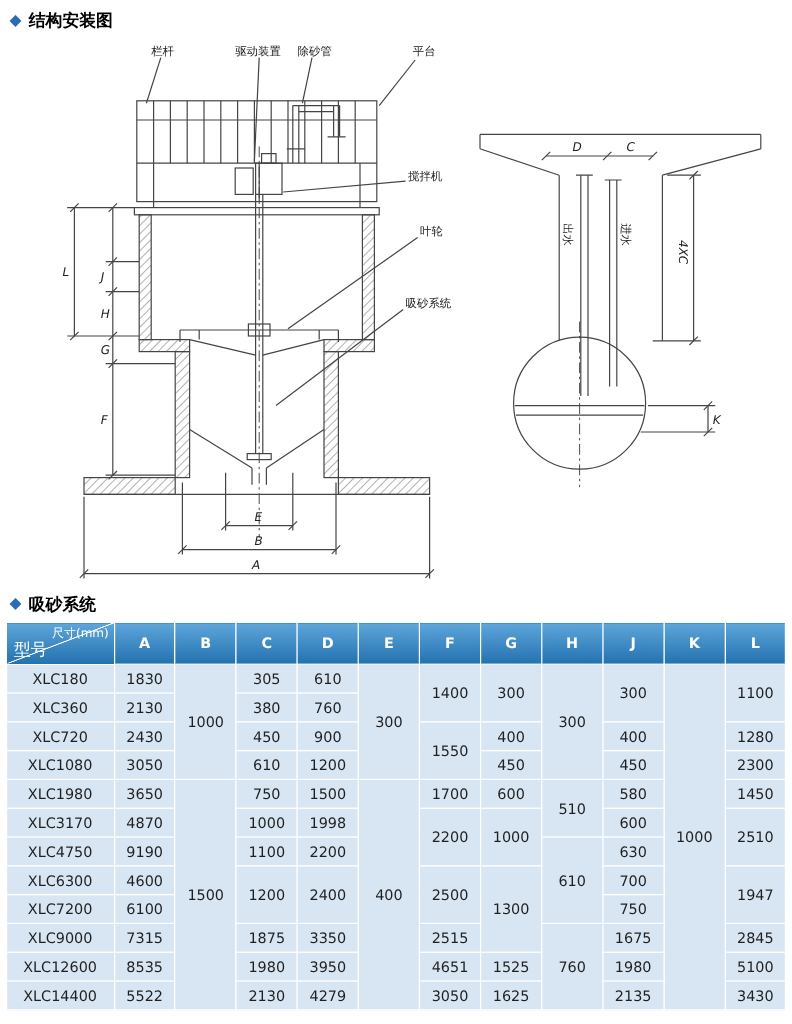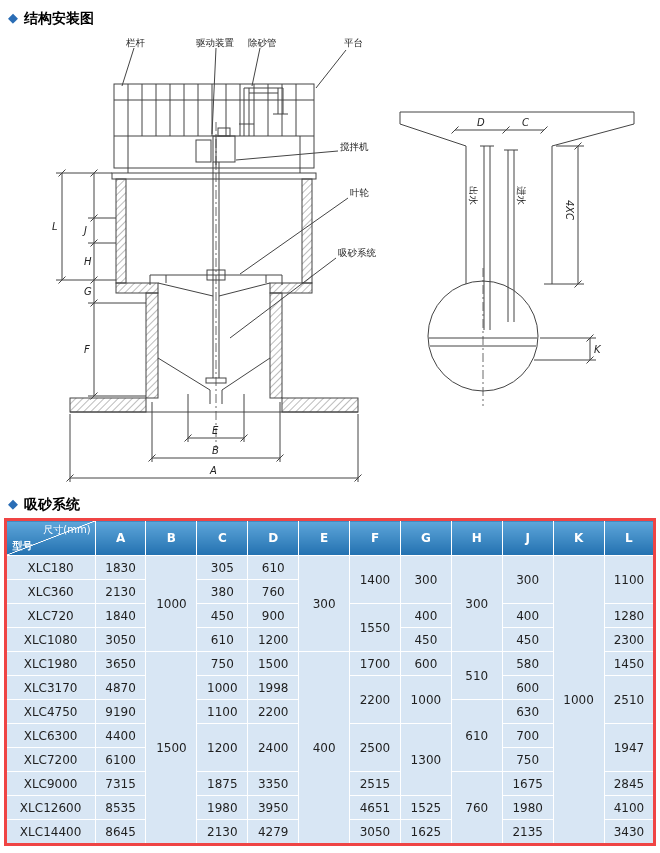--- a/index.html
+++ b/index.html
@@ -2,28 +2,28 @@
 <html><head>
 <meta charset="utf-8">
 <style>
   html,body{margin:0;padding:0;background:#fff;}
   body{width:660px;height:853px;font-family:"DejaVu Sans","Liberation Sans",sans-serif;color:#111;overflow:hidden;}
   .page{padding:6px 0 0 0;}
   .section-title{display:flex;align-items:center;gap:6px;padding:2px 0 0 8px;font-size:14px;font-weight:bold;color:#000;line-height:20px;}
   .section-title .diamond{color:#2a6db5;font-size:13px;line-height:20px;}
   svg text{user-select:none;}
   .dim-letter{font-style:italic;}
-  table.dims{border-collapse:collapse;width:650px;margin:4px auto 14px auto;table-layout:fixed;border:3px solid #ef4444;}
+  table.dims{border-collapse:collapse;width:650px;margin:4px auto 14px auto;table-layout:fixed;border:1px solid #ef4444;}
   table.dims th,table.dims td{border:1px solid #ffffff;text-align:center;vertical-align:middle;padding:0;}
   table.dims thead th{background:linear-gradient(#5ea6da,#2371b0);color:#fff;font-size:12px;font-weight:bold;height:34px;}
   table.dims td{background:#d8e6f4;font-size:12px;color:#1f1f1f;height:23px;}
   th.corner{position:relative;padding:0;}
   th.corner .diag{position:absolute;inset:0;background:linear-gradient(to bottom right,transparent calc(50% - 0.7px),#ffffff calc(50% - 0.2px),#ffffff calc(50% + 0.2px),transparent calc(50% + 0.7px));}
   th.corner .top{position:absolute;top:2px;right:4px;font-size:10px;font-weight:normal;}
-  th.corner .bottom{position:absolute;bottom:2px;left:6px;font-size:10px;font-weight:bold;}
+  th.corner .bottom{position:absolute;bottom:2px;left:6px;font-size:14px;font-weight:normal;}
 </style>
 </head>
 <body>
 
 <div class="page">
 
   <div class="section-title">
     <span class="diamond">◆</span>
     <span>结构安装图</span>
   </div>
@@ -261,21 +261,21 @@
         <td rowspan="2">1100</td>
       </tr>
       <tr>
         <td>XLC360</td>
         <td>2130</td>
         <td>380</td>
         <td>760</td>
       </tr>
       <tr>
         <td>XLC720</td>
-        <td>1840</td>
+        <td>2430</td>
         <td>450</td>
         <td>900</td>
         <td rowspan="2">1550</td>
         <td>400</td>
         <td>400</td>
         <td>1280</td>
       </tr>
       <tr>
         <td>XLC1080</td>
         <td>3050</td>
@@ -311,21 +311,21 @@
       <tr>
         <td>XLC4750</td>
         <td>9190</td>
         <td>1100</td>
         <td>2200</td>
         <td rowspan="3">610</td>
         <td>630</td>
       </tr>
       <tr>
         <td>XLC6300</td>
-        <td>4400</td>
+        <td>4600</td>
         <td rowspan="2">1200</td>
         <td rowspan="2">2400</td>
         <td rowspan="2">2500</td>
         <td rowspan="3">1300</td>
         <td>700</td>
         <td rowspan="2">1947</td>
       </tr>
       <tr>
         <td>XLC7200</td>
         <td>6100</td>
@@ -342,25 +342,25 @@
         <td>2845</td>
       </tr>
       <tr>
         <td>XLC12600</td>
         <td>8535</td>
         <td>1980</td>
         <td>3950</td>
         <td>4651</td>
         <td>1525</td>
         <td>1980</td>
-        <td>4100</td>
+        <td>5100</td>
       </tr>
       <tr>
         <td>XLC14400</td>
-        <td>8645</td>
+        <td>5522</td>
         <td>2130</td>
         <td>4279</td>
         <td>3050</td>
         <td>1625</td>
         <td>2135</td>
         <td>3430</td>
       </tr>
     </tbody>
   </table>
 

